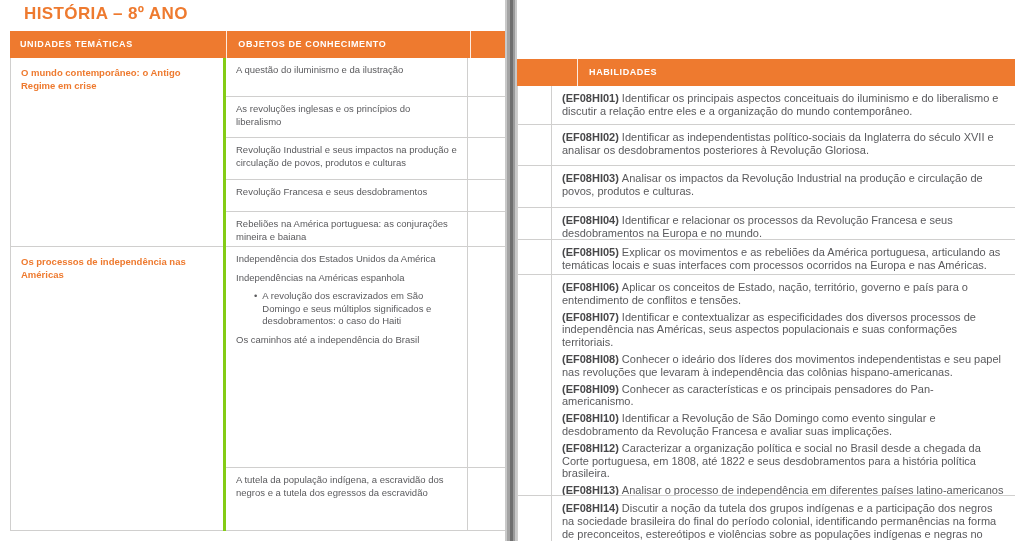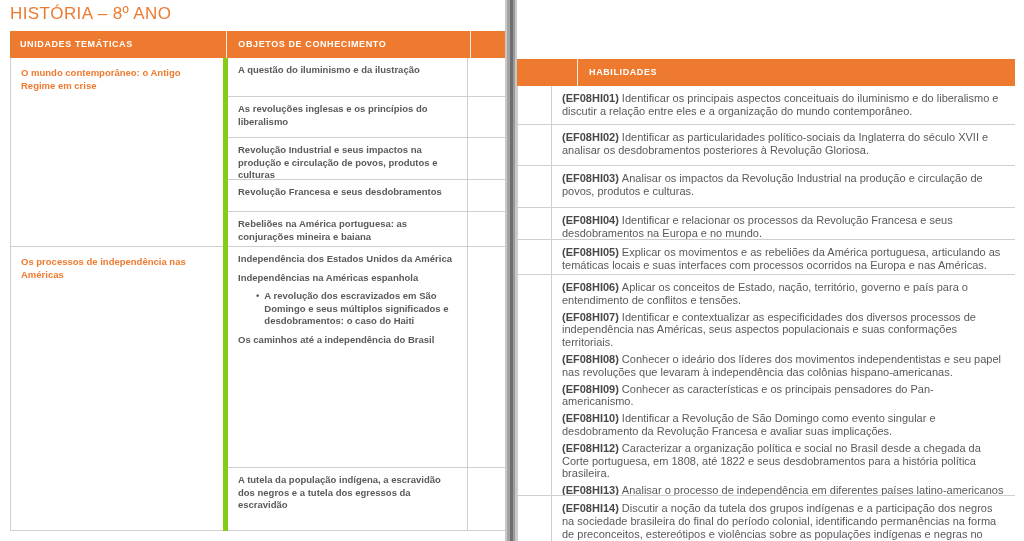--- a/index.html
+++ b/index.html
@@ -1,38 +1,38 @@
 <!DOCTYPE html>
 <html><head>
 <meta charset="utf-8">
 <style>
   * { margin:0; padding:0; box-sizing:border-box; }
   html,body { width:1024px; height:541px; background:#ffffff; overflow:hidden;
               font-family:"Liberation Sans", sans-serif; }
   #stage { position:relative; width:1024px; height:541px; background:#fff; }
 
-  .page-title { position:absolute; left:10px; top:4px; font-size:17px; font-weight:normal;
+  .page-title { position:absolute; left:24px; top:4px; font-size:17px; font-weight:bold;
                 color:#ee7a2f; letter-spacing:.4px;text-align:right; }
 
   
   .page { position:absolute; top:31px; }
   .page-left  { left:10px;  width:495px; }
   .page-right { left:517px; width:498px;margin-top:28px; }
 
   
   .thead { display:flex; height:27px; background:#ee7a2f;gap:28px; }
   .th { height:27px; line-height:27px; color:#ffffff; font-size:9px; font-weight:bold;
         letter-spacing:.6px; padding-left:10px; white-space:nowrap; overflow:hidden; }
   .th + .th { border-left:1px solid rgba(255,255,255,.85);padding-left:11px; }
 
   
   .tbody { display:flex; }
   .col { display:flex; flex-direction:column; }
   .col-unidades { width:213px; border-left:1px solid #d0cfce; }
-  .col-objetos  { width:244px; border-left:5px solid #84cc16;font-weight:bold; }
+  .col-objetos  { width:244px; border-left:3px solid #84cc16; }
   .col-strip-l  { width:38px;  border-left:1px solid #d0cfce; }
   .col-strip-r  { width:34px;  border-left:1px solid #d0cfce; }
   .col-hab      { width:464px; border-left:1px solid #d0cfce; }
 
   .cell { border-bottom:1px solid #d0cfce; overflow:hidden; }
   .r1 { height:39px; } .r2 { height:41px; } .r3 { height:42px; } .r4 { height:32px; }
   .r5 { height:35px; } .r6 { height:221px; } .r7 { height:63px; }
   .u1 { height:189px; } .u2 { height:284px; }
 
   .unit-cell { padding:9px 12px 0 10px; font-size:9.5px; line-height:12.5px;
@@ -114,21 +114,21 @@
         <div class="cell r4"></div>
         <div class="cell r5"></div>
         <div class="cell r6"></div>
         <div class="cell r7"></div>
       </div>
       <div class="col col-hab">
         <div class="cell r1 hab-cell">
           <div class="hab-p"><span class="hab-code">(EF08HI01)</span><span>Identificar os principais aspectos conceituais do iluminismo e do liberalismo e discutir a relação entre eles e a organização do mundo contemporâneo.</span></div>
         </div>
         <div class="cell r2 hab-cell">
-          <div class="hab-p"><span class="hab-code">(EF08HI02)</span><span>Identificar as particularidades político-sociais da Inglaterra do século XVII e analisar os desdobramentos posteriores à Revolução Gloriosa.</span></div>
+          <div class="hab-p"><span class="hab-code">(EF08HI02)</span><span>Identificar as independentistas político-sociais da Inglaterra do século XVII e analisar os desdobramentos posteriores à Revolução Gloriosa.</span></div>
         </div>
         <div class="cell r3 hab-cell">
           <div class="hab-p"><span class="hab-code">(EF08HI03)</span><span>Analisar os impactos da Revolução Industrial na produção e circulação de povos, produtos e culturas.</span></div>
         </div>
         <div class="cell r4 hab-cell">
           <div class="hab-p"><span class="hab-code">(EF08HI04)</span><span>Identificar e relacionar os processos da Revolução Francesa e seus desdobramentos na Europa e no mundo.</span></div>
         </div>
         <div class="cell r5 hab-cell">
           <div class="hab-p"><span class="hab-code">(EF08HI05)</span><span>Explicar os movimentos e as rebeliões da América portuguesa, articulando as temáticas locais e suas interfaces com processos ocorridos na Europa e nas Américas.</span></div>
         </div>

